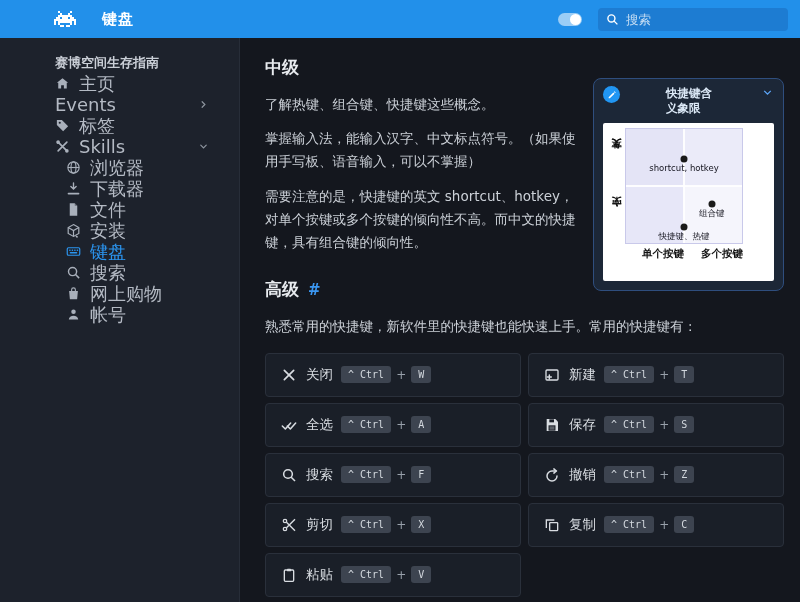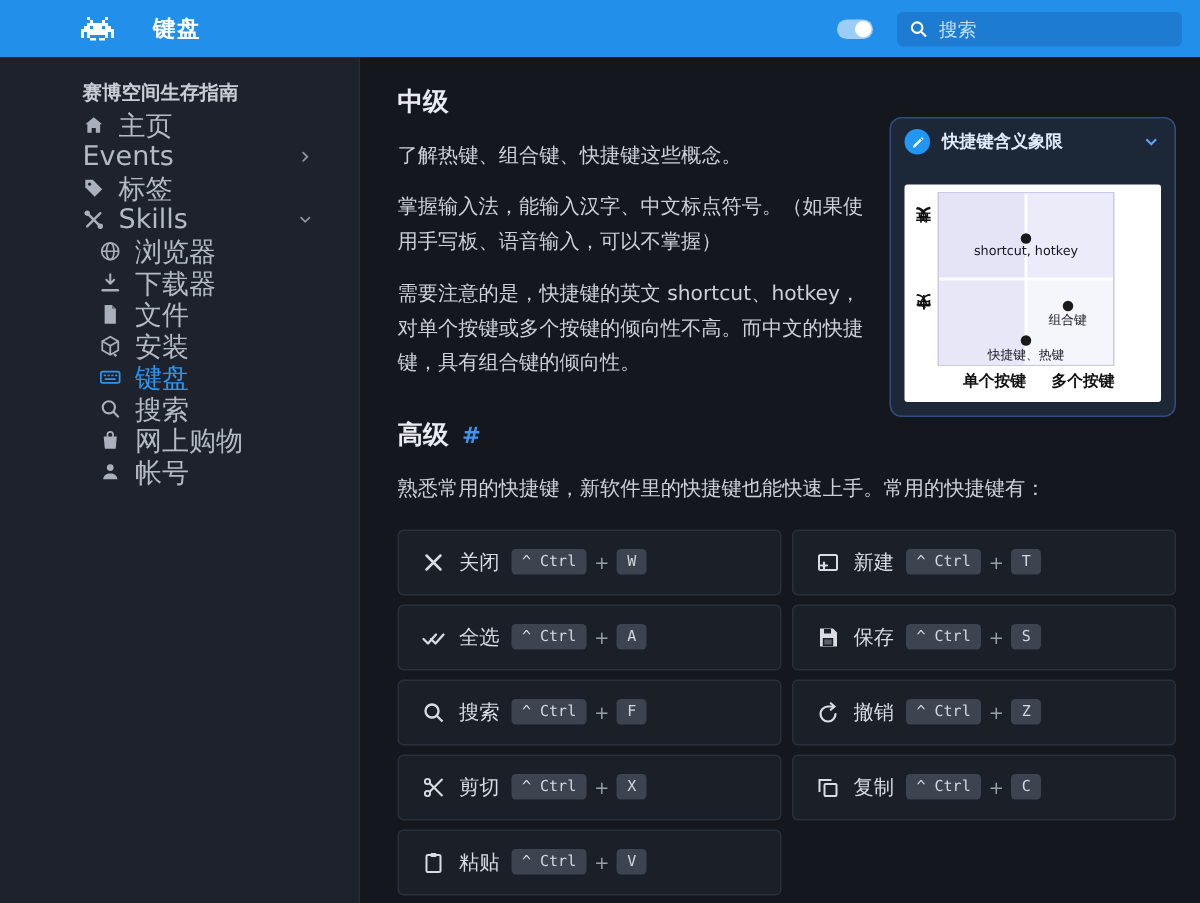--- a/index.html
+++ b/index.html
@@ -29,25 +29,25 @@
   .nav-item .chev { position:absolute; right:30px; color:#8d949e; }
 
   
   .main { position:absolute; top:38px; left:241px; right:0; bottom:0; padding:14px 16px 0 24px; overflow:hidden; }
   h2.sec { font-size:17px; color:#e8ebef; font-weight:bold; margin:4px 0 14px; }
   h2.sec .anchor { color:#3b97f2; font-size:15px; margin-left:9px; text-decoration:none; font-weight:bold; }
   .main p { font-size:13.5px; line-height:1.72; color:#ccd1d8; margin:11px 0; }
 
   
   .chart-card { float:right; width:191px; margin:26px 0 10px 14px; background:#1c2737; border:1px solid #2f4e7e; border-radius:8px; overflow:hidden; }
-  .chart-head { display:flex; align-items:center; padding:7px 9px 6px; cursor:pointer; }
+  .chart-head { display:flex; padding:7px 9px 6px; cursor:pointer;gap:38px; }
   .chart-badge { width:17px; height:17px; border-radius:50%; background:#2196f3; color:#fff; display:flex; align-items:center; justify-content:center; flex:none; }
   .chart-title { flex:1; margin-left:8px; font-size:11.5px; font-weight:bold; color:#ddeaf8; }
   .chart-chevron { color:#5ba3f5; }
-  .qpanel { background:#fff; margin:14px 9px 9px; border-radius:2px; padding:5px 6px 7px 6px; }
+  .qpanel { background:#fff; margin:1px 9px 9px; border-radius:2px; padding:5px 6px 20px 6px; }
   .qmain { display:flex; align-items:stretch; }
   .qylabels { width:16px; display:flex; flex-direction:column; }
   .qylabels span { flex:1; display:flex; align-items:center; justify-content:center; writing-mode:vertical-rl; transform:rotate(180deg); font-size:10px; font-weight:bold; color:#111; }
   .qplot { position:relative; width:118px; height:116px; border:1px solid #c9c9ea; }
   .quad { position:absolute; width:50%; height:50%; }
   .q-tl { left:0; top:0; } .q-tr { right:0; top:0; } .q-bl { left:0; bottom:0; } .q-br { right:0; bottom:0; }
   .gline-v { position:absolute; left:50%; top:0; bottom:0; width:2px; margin-left:-1px; background:rgba(255,255,255,.9); }
   .gline-h { position:absolute; top:50%; left:0; right:0; height:2px; margin-top:-1px; background:rgba(255,255,255,.9); }
   .qdot { position:absolute; width:7px; height:7px; border-radius:50%; background:#1a1a1a; transform:translate(-50%,-50%); }
   .qlabel { position:absolute; transform:translateX(-50%); font-size:8.5px; color:#15151f; white-space:nowrap; }

